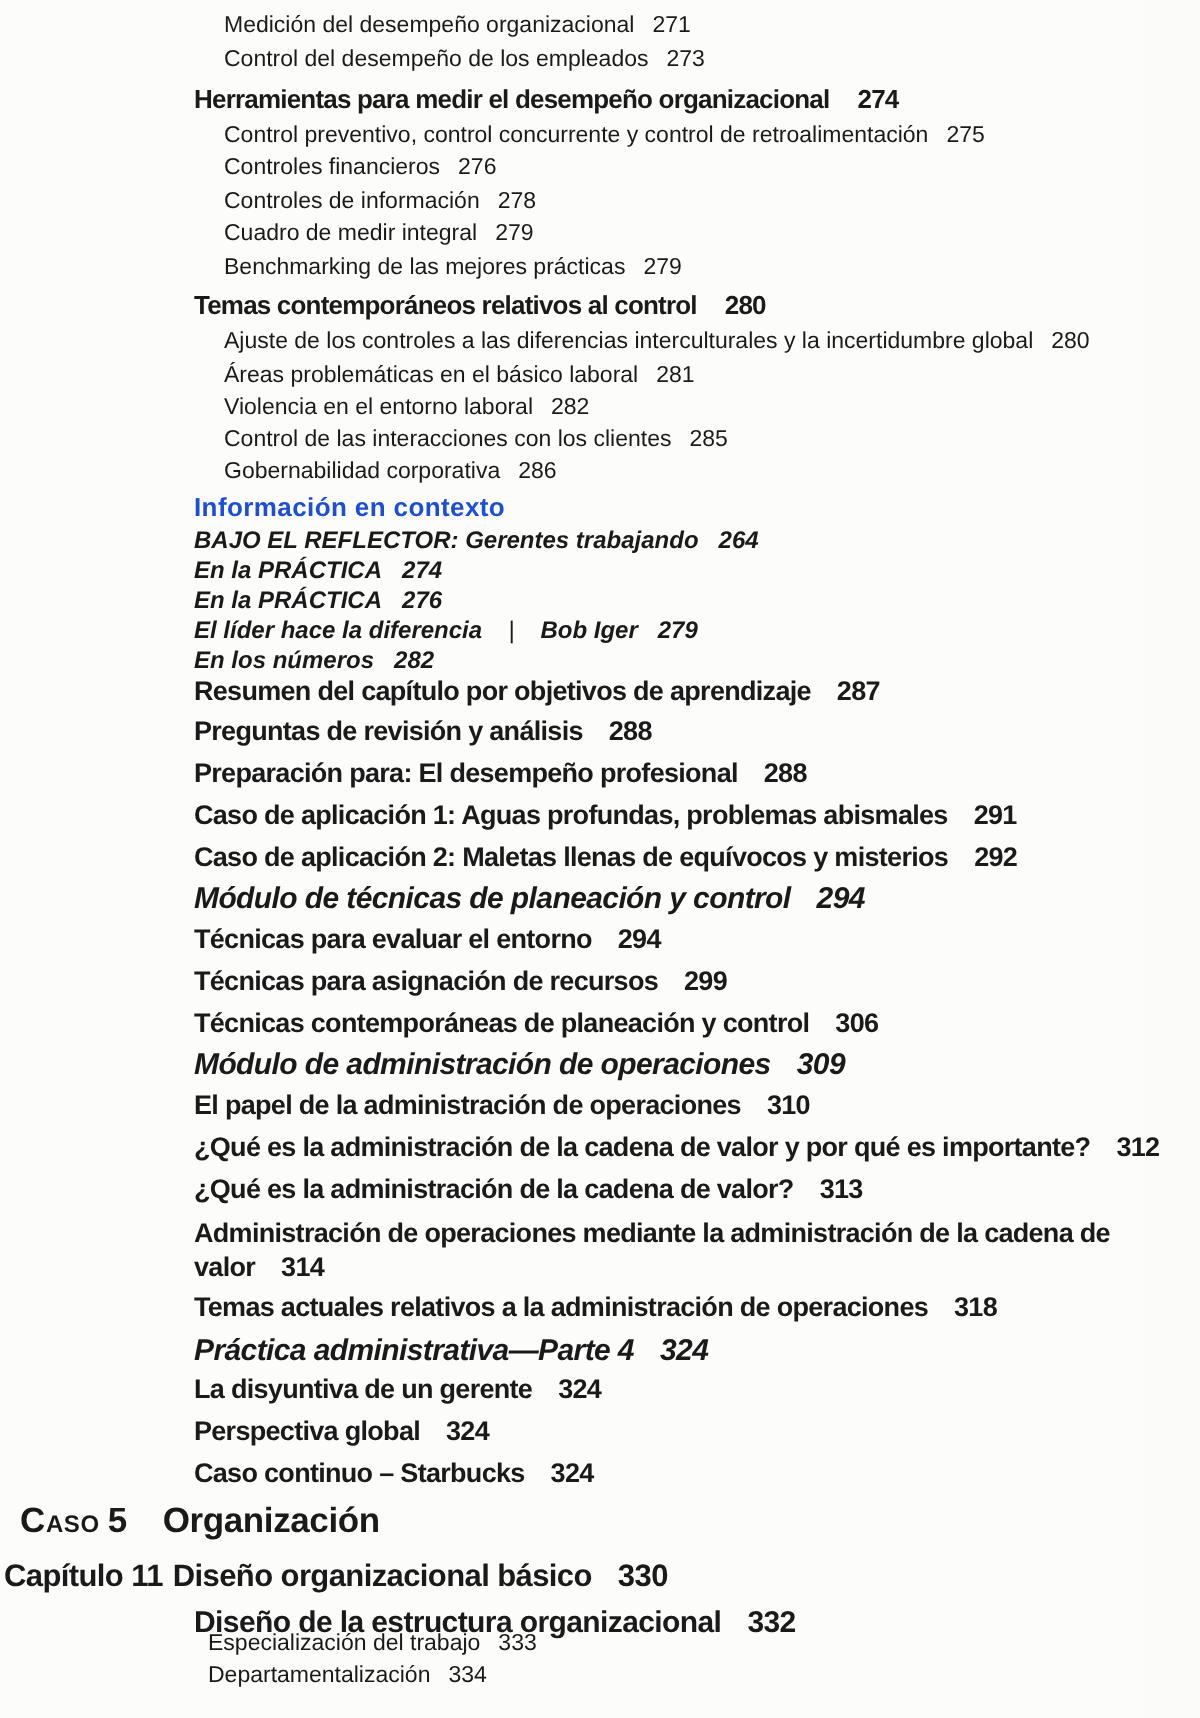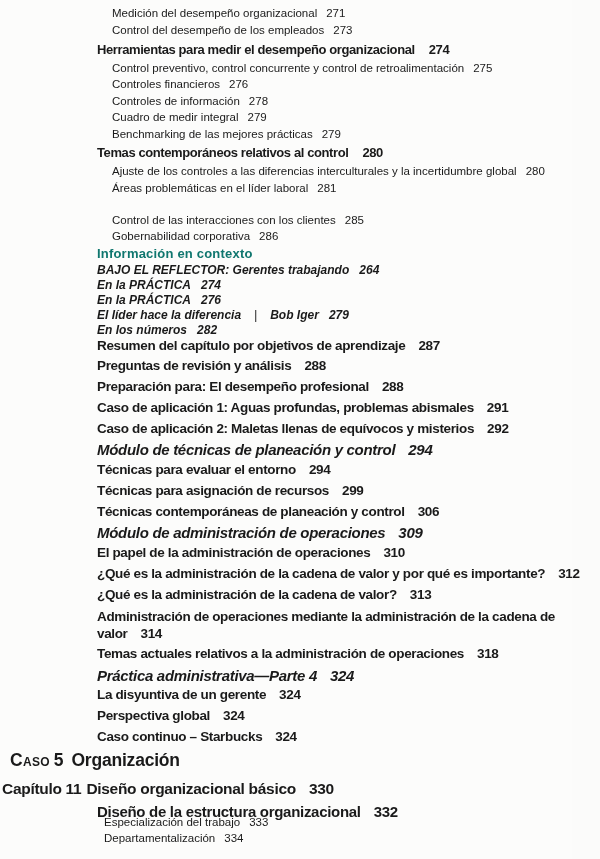--- a/index.html
+++ b/index.html
@@ -31,30 +31,30 @@
   
   .entry { left: 97px; font-size: 13.5px; font-weight: 700; letter-spacing: -0.35px; }
   .entry .pg { margin-left: 13px; text-align: center; }
   .wrapline { white-space: normal; width: 462px; line-height: 17.5px; }
 
   
   .module { left: 97px; font-size: 15px; font-weight: 700; font-style: italic; letter-spacing: -0.3px; }
   .module .pg { margin-left: 13px; }
 
   
-  .feathead { left: 97px; font-size: 13px; font-weight: 700; letter-spacing: 0.2px; color: #0f766e; }
+  .feathead { left: 97px; font-size: 13px; font-weight: 700; letter-spacing: 0.2px; color: #1d4ed8; }
   .feat { left: 97px; font-size: 12px; font-weight: 700; font-style: italic; letter-spacing: 0; }
   .feat .pg { margin-left: 10px; }
   .feat .sep { margin: 0 13px; font-weight: 400; }
 
   
   .part { left: 10px; font-size: 17.5px; font-weight: 700; letter-spacing: -0.2px; }
   .part .sc { font-variant: small-caps; letter-spacing: 0.3px; }
   .part .num { margin-left: 4px; }
-  .part .ptitle { margin-left: 8px; }
+  .part .ptitle { margin-left: 18px; }
 
   
   .chapter { left: 2px; font-size: 15.5px; font-weight: 700; letter-spacing: -0.3px; text-align: center; }
   .chapter .ctitle { margin-left: 5px; }
   .chapter .pg { margin-left: 13px; }
 </style>
 </head>
 <body>
 
 <div class="page">
@@ -62,21 +62,22 @@
   <div class="row sub" style="top:7px"><span>Medición del desempeño organizacional</span><span class="pg">271</span></div>
   <div class="row sub" style="top:23.5px"><span>Control del desempeño de los empleados</span><span class="pg">273</span></div>
   <div class="row head" style="top:41.5px"><span>Herramientas para medir el desempeño organizacional</span><span class="pg">274</span></div>
   <div class="row sub" style="top:61.5px"><span>Control preventivo, control concurrente y control de retroalimentación</span><span class="pg">275</span></div>
   <div class="row sub" style="top:78px"><span>Controles financieros</span><span class="pg">276</span></div>
   <div class="row sub" style="top:94.5px"><span>Controles de información</span><span class="pg">278</span></div>
   <div class="row sub" style="top:111px"><span>Cuadro de medir integral</span><span class="pg">279</span></div>
   <div class="row sub" style="top:127.5px"><span>Benchmarking de las mejores prácticas</span><span class="pg">279</span></div>
   <div class="row head" style="top:145px"><span>Temas contemporáneos relativos al control</span><span class="pg">280</span></div>
   <div class="row sub" style="top:165px"><span>Ajuste de los controles a las diferencias interculturales y la incertidumbre global</span><span class="pg">280</span></div>
-  <div class="row sub" style="top:181.5px"><span>Áreas problemáticas en el líder laboral</span><span class="pg">281</span></div>
+  <div class="row sub" style="top:181.5px"><span>Áreas problemáticas en el básico laboral</span><span class="pg">281</span></div>
+  <div class="row sub" style="top:197.5px"><span>Violencia en el entorno laboral</span><span class="pg">282</span></div>
   <div class="row sub" style="top:213.5px"><span>Control de las interacciones con los clientes</span><span class="pg">285</span></div>
   <div class="row sub" style="top:229.5px"><span>Gobernabilidad corporativa</span><span class="pg">286</span></div>
 
   <div class="row feathead" style="top:245.5px"><span>Información en contexto</span></div>
   <div class="row feat" style="top:262.5px"><span>BAJO EL REFLECTOR: Gerentes trabajando</span><span class="pg">264</span></div>
   <div class="row feat" style="top:277.5px"><span>En la PRÁCTICA</span><span class="pg">274</span></div>
   <div class="row feat" style="top:292.5px"><span>En la PRÁCTICA</span><span class="pg">276</span></div>
   <div class="row feat" style="top:307.5px"><span>El líder hace la diferencia</span><span class="sep">|</span><span>Bob Iger</span><span class="pg">279</span></div>
   <div class="row feat" style="top:322.5px"><span>En los números</span><span class="pg">282</span></div>
 

